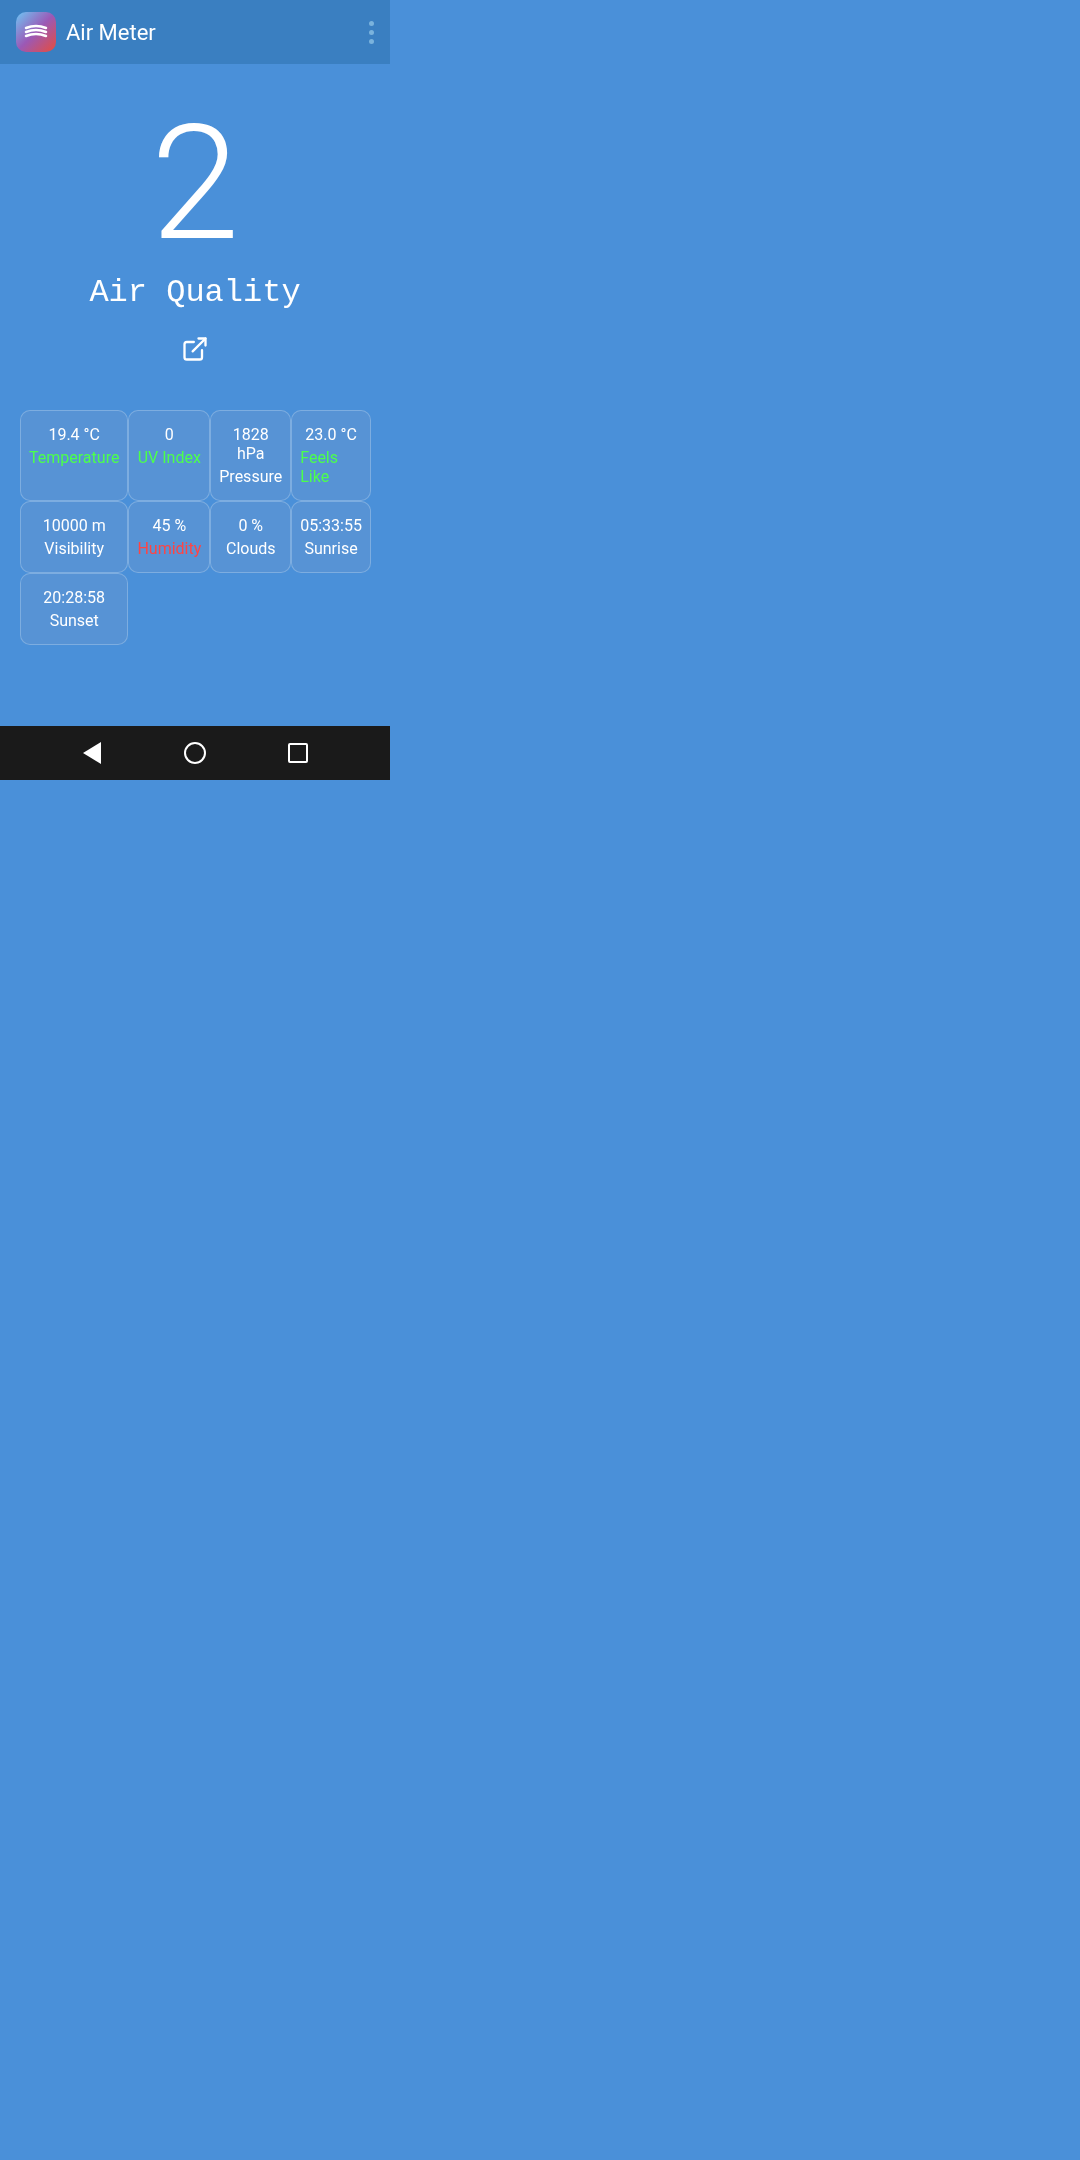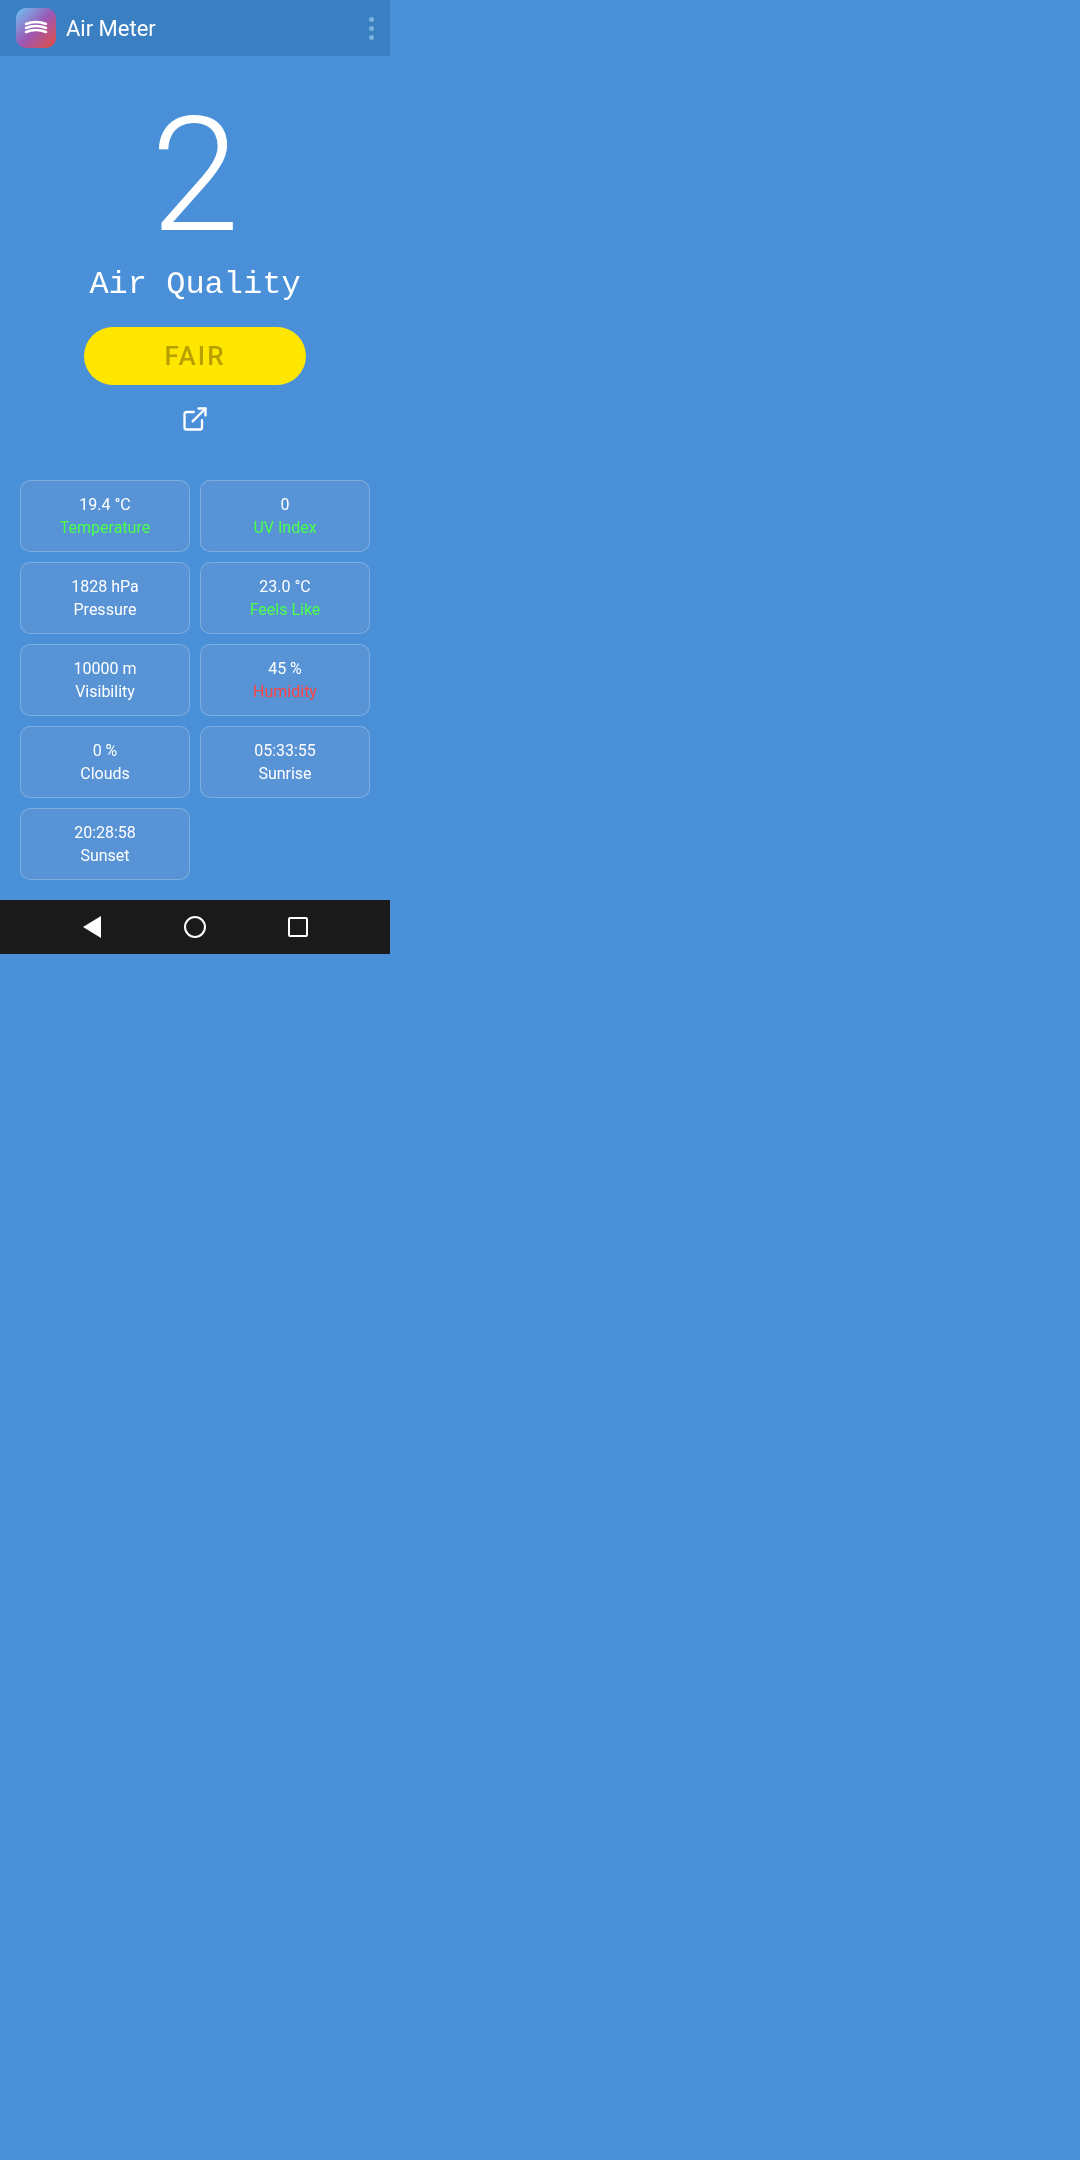--- a/index.html
+++ b/index.html
@@ -20,21 +20,21 @@
       position: relative;
     }
 
     
     .top-bar {
       background: #3a7fc1;
       display: flex;
       align-items: center;
       justify-content: space-between;
       padding: 10px 16px;
-      height: 56px;
+      height: 64px;
     }
 
     .top-bar-left {
       display: flex;
       align-items: center;
       gap: 10px;
     }
 
     .app-icon {
       width: 40px;
@@ -117,22 +117,21 @@
     .external-link-icon {
       color: white;
       font-size: 28px;
       margin-bottom: 30px;
       cursor: pointer;
     }
 
     
     .cards-grid {
       display: grid;
-      grid-template-columns: repeat(2, 1fr);
-      gap: 10px;
+      grid-template-columns: repeat(4, 1fr);
       width: 100%;
       margin-top: 10px;
     }
 
     .weather-card {
       background: rgba(100, 149, 210, 0.5);
       border: 1.5px solid rgba(150, 190, 230, 0.6);
       border-radius: 10px;
       padding: 14px 8px;
       display: flex;
@@ -229,21 +228,20 @@
   <div class="menu-dots">
     <span></span>
     <span></span>
     <span></span>
   </div>
 </div>
 
 <div class="main-content">
   <div class="aqi-number">2</div>
   <div class="air-quality-label">Air Quality</div>
-  <div class="fair-badge">FAIR</div>
   <div class="external-link-icon">
     <svg width="28" height="28" viewBox="0 0 24 24" fill="none" stroke="white" stroke-width="2" stroke-linecap="round" stroke-linejoin="round">
       <path d="M18 13v6a2 2 0 0 1-2 2H5a2 2 0 0 1-2-2V8a2 2 0 0 1 2-2h6"></path>
       <polyline points="15 3 21 3 21 9"></polyline>
       <line x1="10" y1="14" x2="21" y2="3"></line>
     </svg>
   </div>
 
   <div class="cards-grid" id="cards-container">
   <div class="weather-card">

